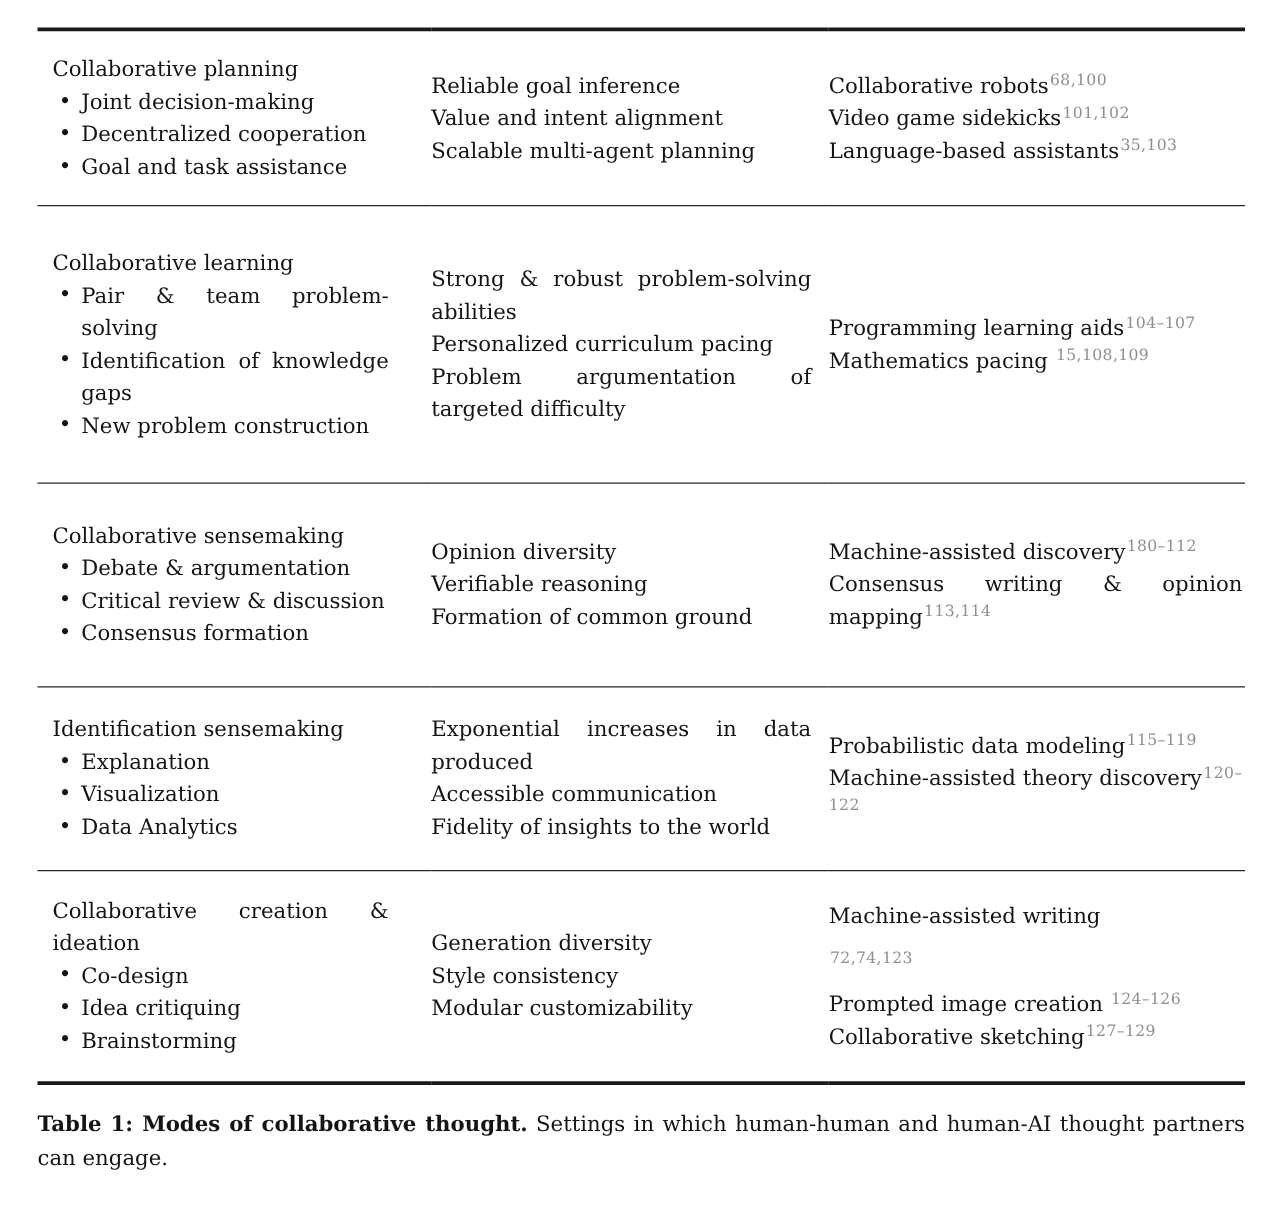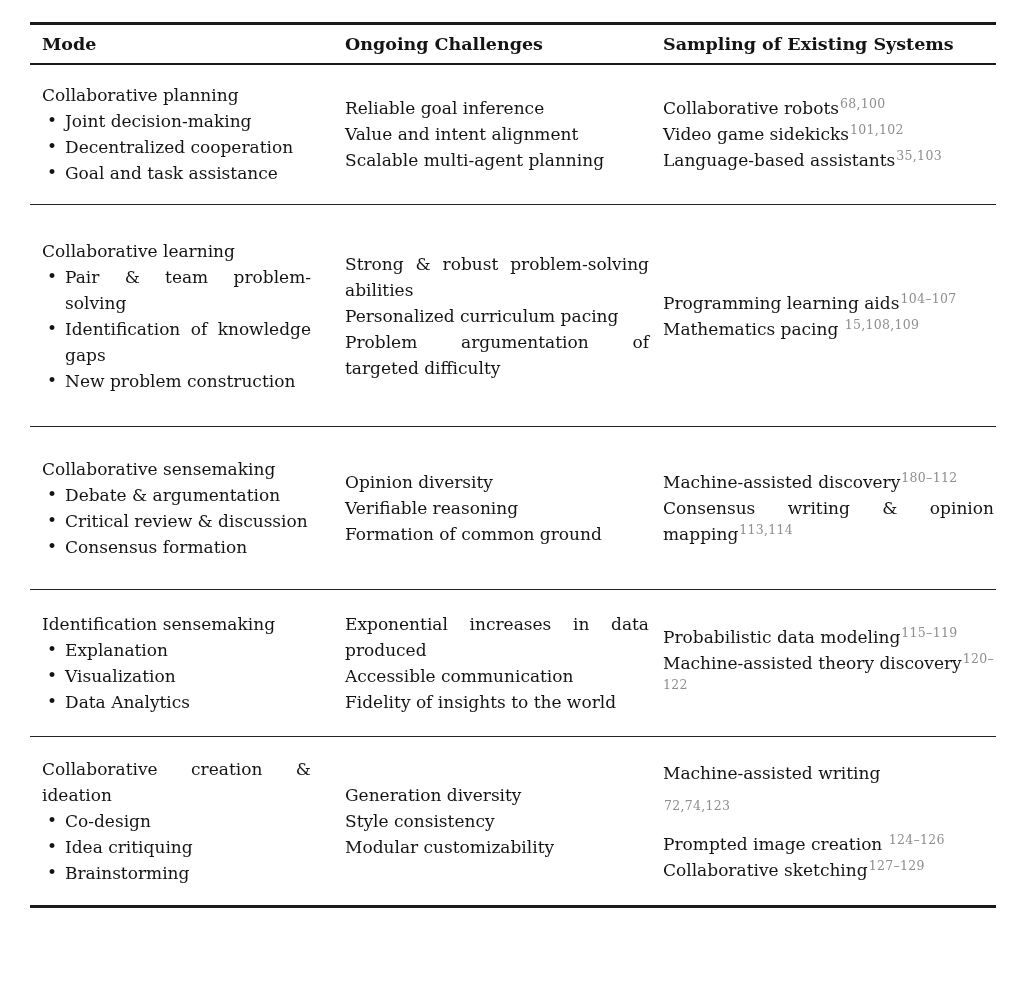--- a/index.html
+++ b/index.html
@@ -69,25 +69,20 @@
   }
   .cap-label{ font-weight:bold; }
 </style>
 </head>
 <body>
 
 <div class="page">
 
   <div class="paper-table">
 
-    <div class="trow hrow">
-      <div class="hcell c1">Mode</div>
-      <div class="hcell c2">Ongoing Challenges</div>
-      <div class="hcell c3">Sampling of Existing Systems</div>
-    </div>
 
     <div class="trow brow row-1">
       <div class="cell c1">
         <div class="mode-title">Collaborative planning</div>
         <div>
 
             <div class="bullet"><span class="dot">•</span><span>Joint decision-making</span></div>
 
             <div class="bullet"><span class="dot">•</span><span>Decentralized cooperation</span></div>
 
@@ -221,14 +216,15 @@
           <div class="system refs-own-line"><span>Machine-assisted writing</span><sup class="refs">72,74,123</sup></div>
 
           <div class="system"><span>Prompted image creation </span><sup class="refs">124–126</sup></div>
 
           <div class="system"><span>Collaborative sketching</span><sup class="refs">127–129</sup></div>
         </div>
     </div>
 
   </div>
 
+  <p class="caption"><span class="cap-label">Table 1: Modes of collaborative thought.</span> <span>Settings in which human-human and human-AI thought partners can engage.</span></p>
 
 </div>
 
 </body></html>

